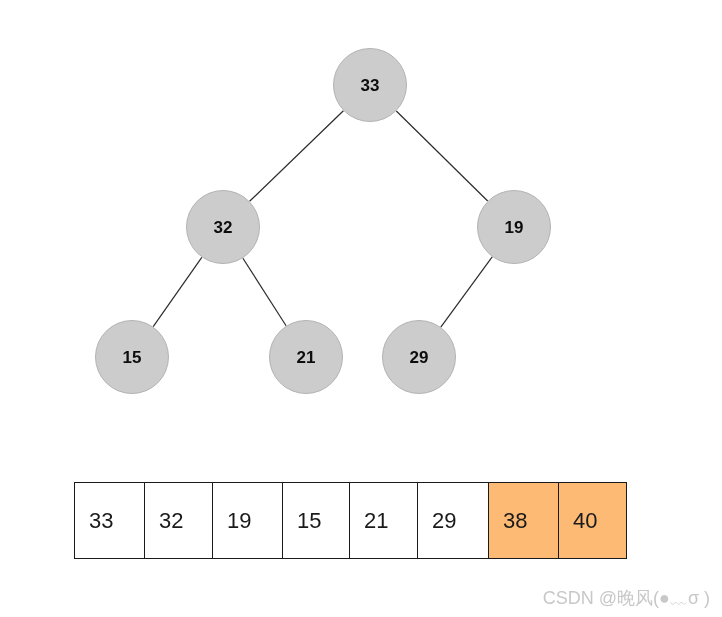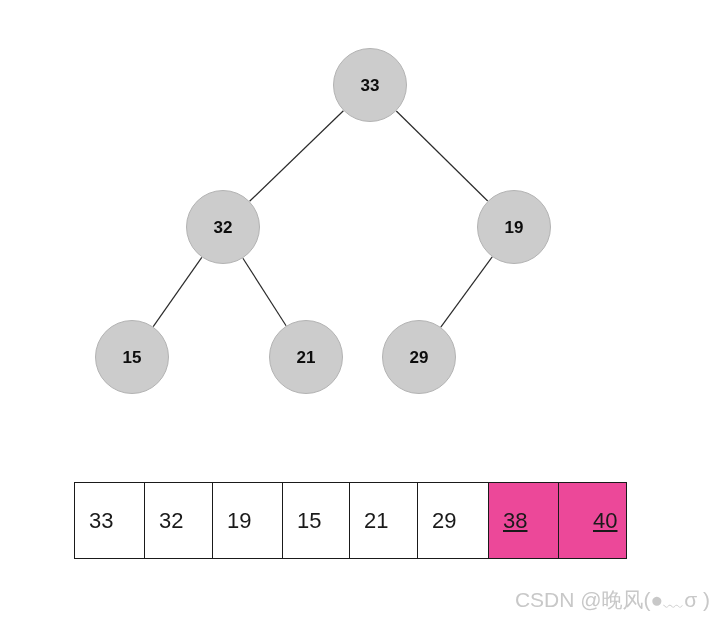--- a/index.html
+++ b/index.html
@@ -74,36 +74,35 @@
     padding: 0;
     text-align: center;
     vertical-align: middle;
     font-family: "Liberation Sans", sans-serif;
     font-size: 22px;
     color: #1a1a1a;
     background: #ffffff;
     box-sizing: border-box;
   }
   .array-table td.highlight {
-    background: #ec4899;
-    text-decoration: underline;
+    background: #fdba74;
   }
   .array-table td .cell-text {
     display: block;
     padding-left: 14px;
     text-align: left;
   }
 
   
   .watermark {
     position: absolute;
     right: 12px;
     top: 586px;
     font-family: "Liberation Sans", sans-serif;
-    font-size: 21px;
+    font-size: 18px;
     color: #c8c8c8;
     white-space: nowrap;
     user-select: none;
   }
 </style>
 </head>
 <body>
 
 <div id="diagram-root">
 
@@ -156,21 +155,21 @@
           </td>
           <td style="width: 68px;">
             <span class="cell-text">21</span>
           </td>
           <td style="width: 71px;">
             <span class="cell-text">29</span>
           </td>
           <td class="highlight" style="width: 70px;">
             <span class="cell-text">38</span>
           </td>
-          <td class="highlight" style="width: 68px; padding-left: 20px;">
+          <td class="highlight" style="width: 68px;">
             <span class="cell-text">40</span>
           </td>
         </tr>
     </tbody>
   </table>
 
   <div class="watermark">CSDN @晚风(●﹏σ )</div>
 
 </div>
 

